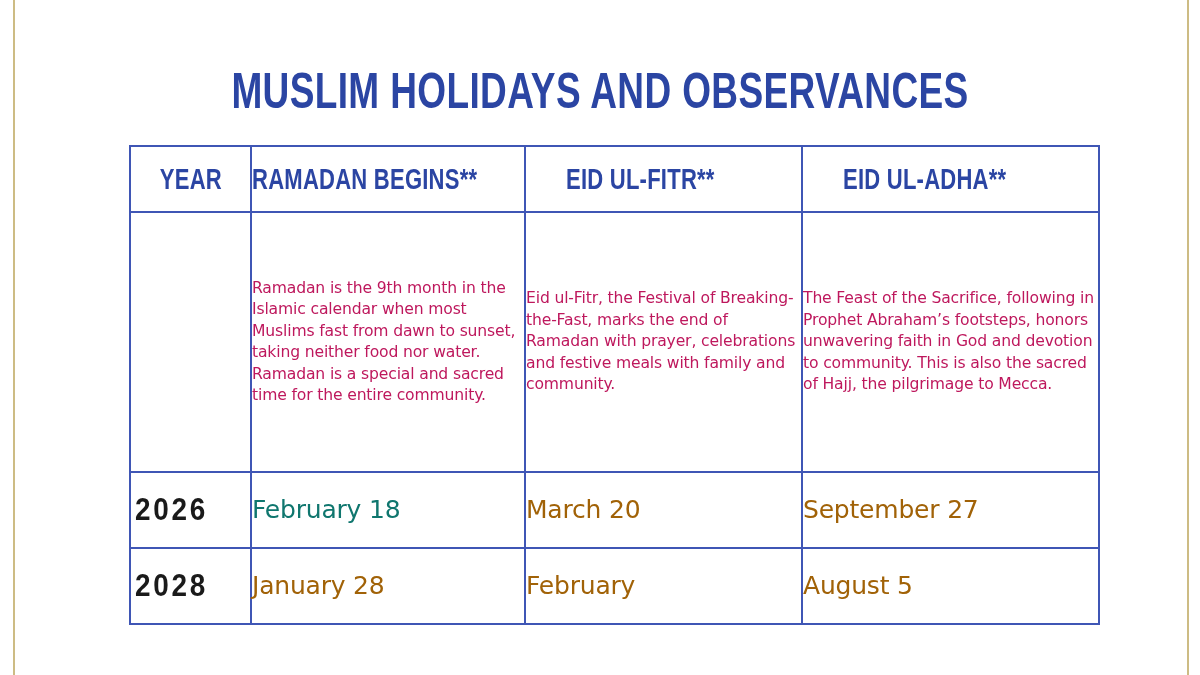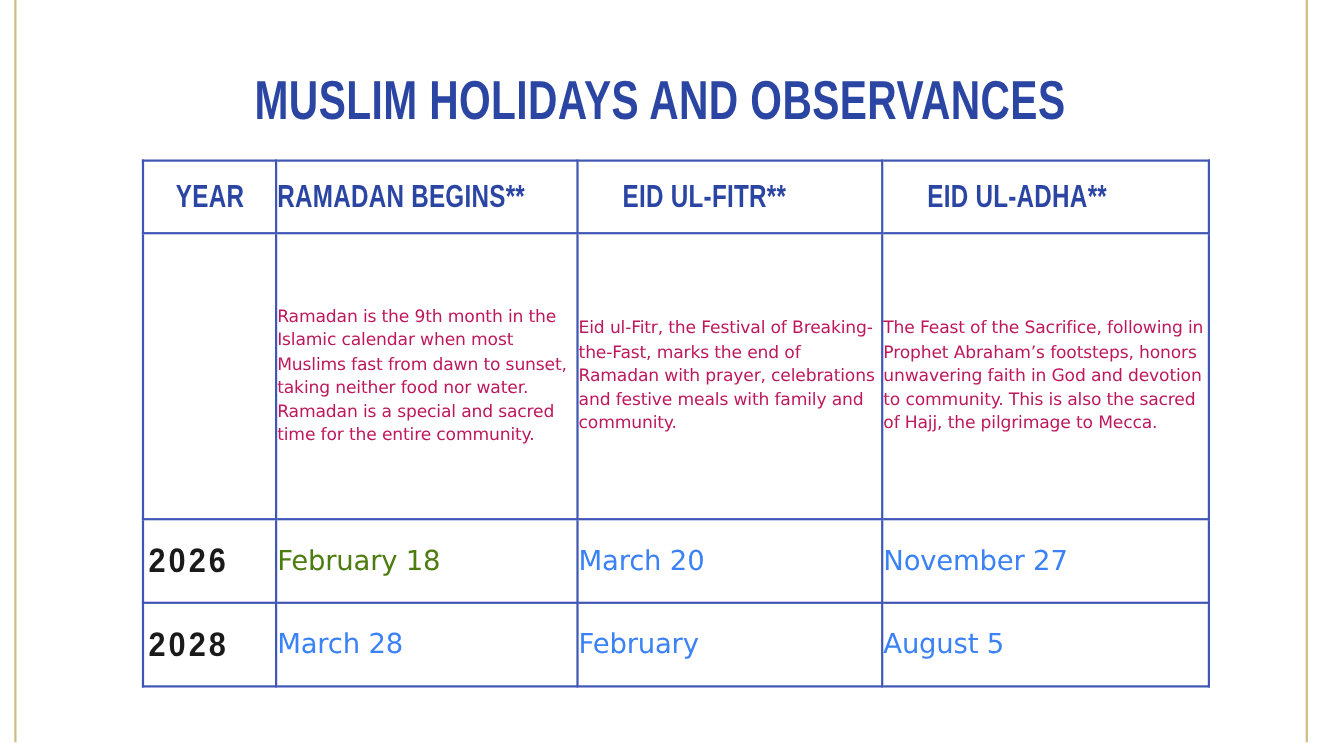--- a/index.html
+++ b/index.html
@@ -115,28 +115,28 @@
   .cell-year {
     color: #1a1a1a;
     font-family: "Liberation Sans Narrow", "Liberation Sans", sans-serif;
     font-weight: 700;
     font-size: 31px;
     letter-spacing: 3px;
     transform: scaleX(0.9);
     display: inline-block;
   }
   .cell-date {
-    color: #3b82f6;
+    color: #a16207;
     font-family: "DejaVu Sans", sans-serif;
     font-weight: 400;
     font-size: 25px;
     letter-spacing: -0.2px;
     line-height: 30px;
   }
-  .cell-date.accent { color: #4d7c0f; }
+  .cell-date.accent { color: #0f766e; }
 </style>
 </head>
 <body>
 
 <div class="gold-rule left"></div>
 <div class="gold-rule right"></div>
 
 <h1 class="page-title">Muslim Holidays and Observances</h1>
 
 <div class="table-wrap">
@@ -183,31 +183,31 @@
         <td class="data-cell">
           <span class="cell-year">2026</span>
         </td>
         <td class="data-cell">
           <span class="cell-date accent">February 18</span>
         </td>
         <td class="data-cell">
           <span class="cell-date">March 20</span>
         </td>
         <td class="data-cell">
-          <span class="cell-date">November 27</span>
+          <span class="cell-date">September 27</span>
         </td>
       </tr>
 
 
       <tr>
         <td class="data-cell">
           <span class="cell-year">2028</span>
         </td>
         <td class="data-cell">
-          <span class="cell-date">March 28</span>
+          <span class="cell-date">January 28</span>
         </td>
         <td class="data-cell">
           <span class="cell-date">February</span>
         </td>
         <td class="data-cell">
           <span class="cell-date">August 5</span>
         </td>
       </tr>
     </tbody>
   </table>

